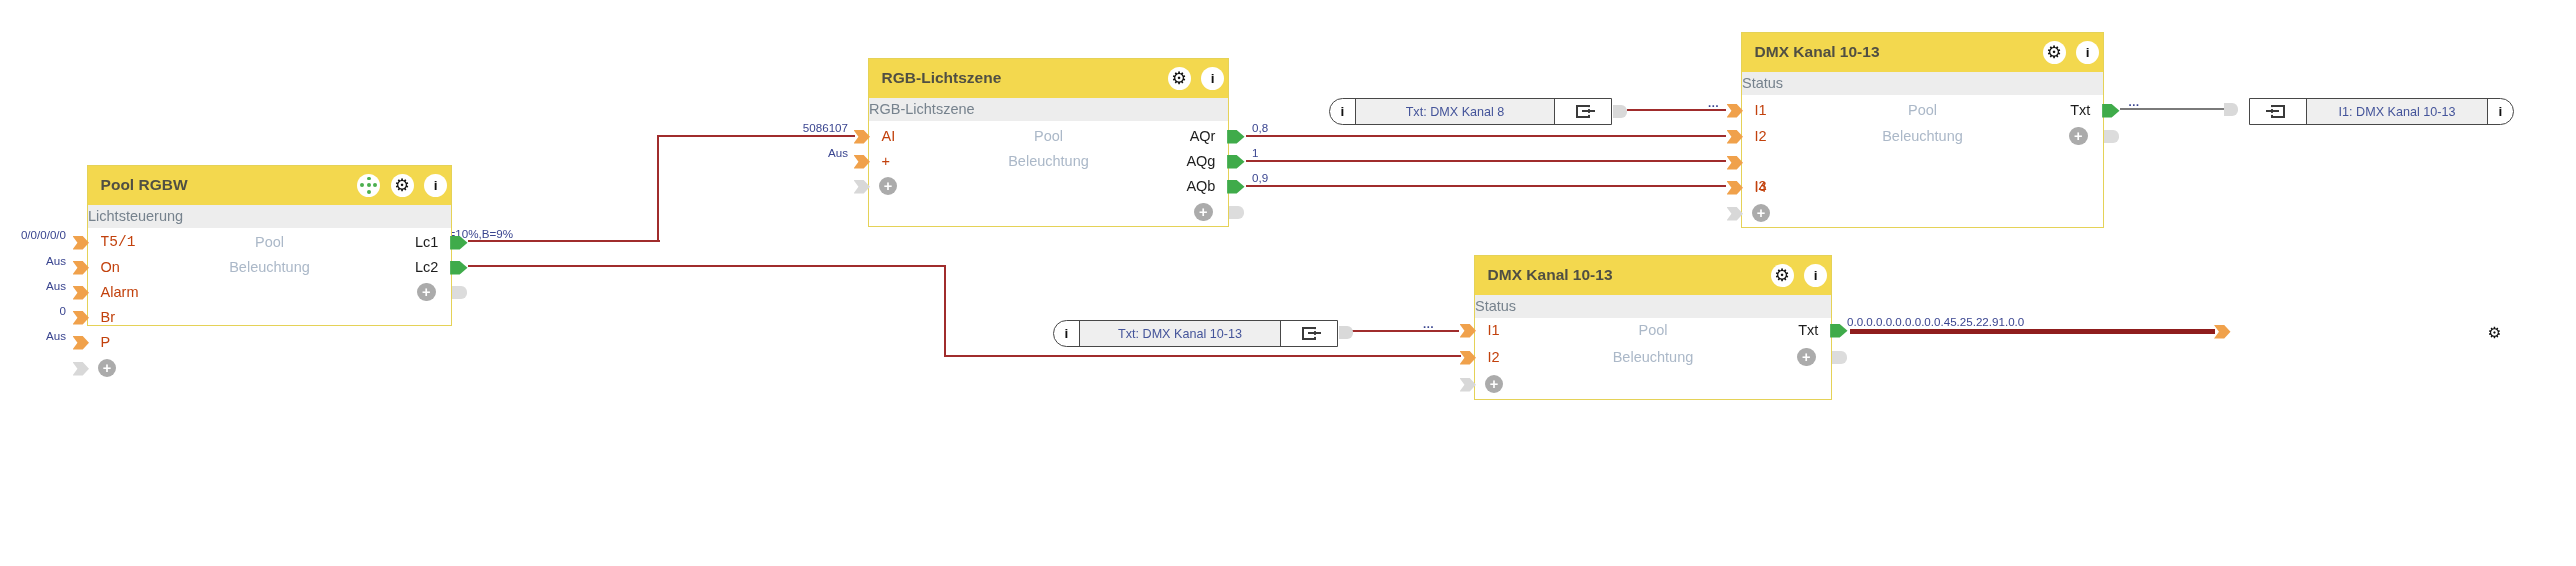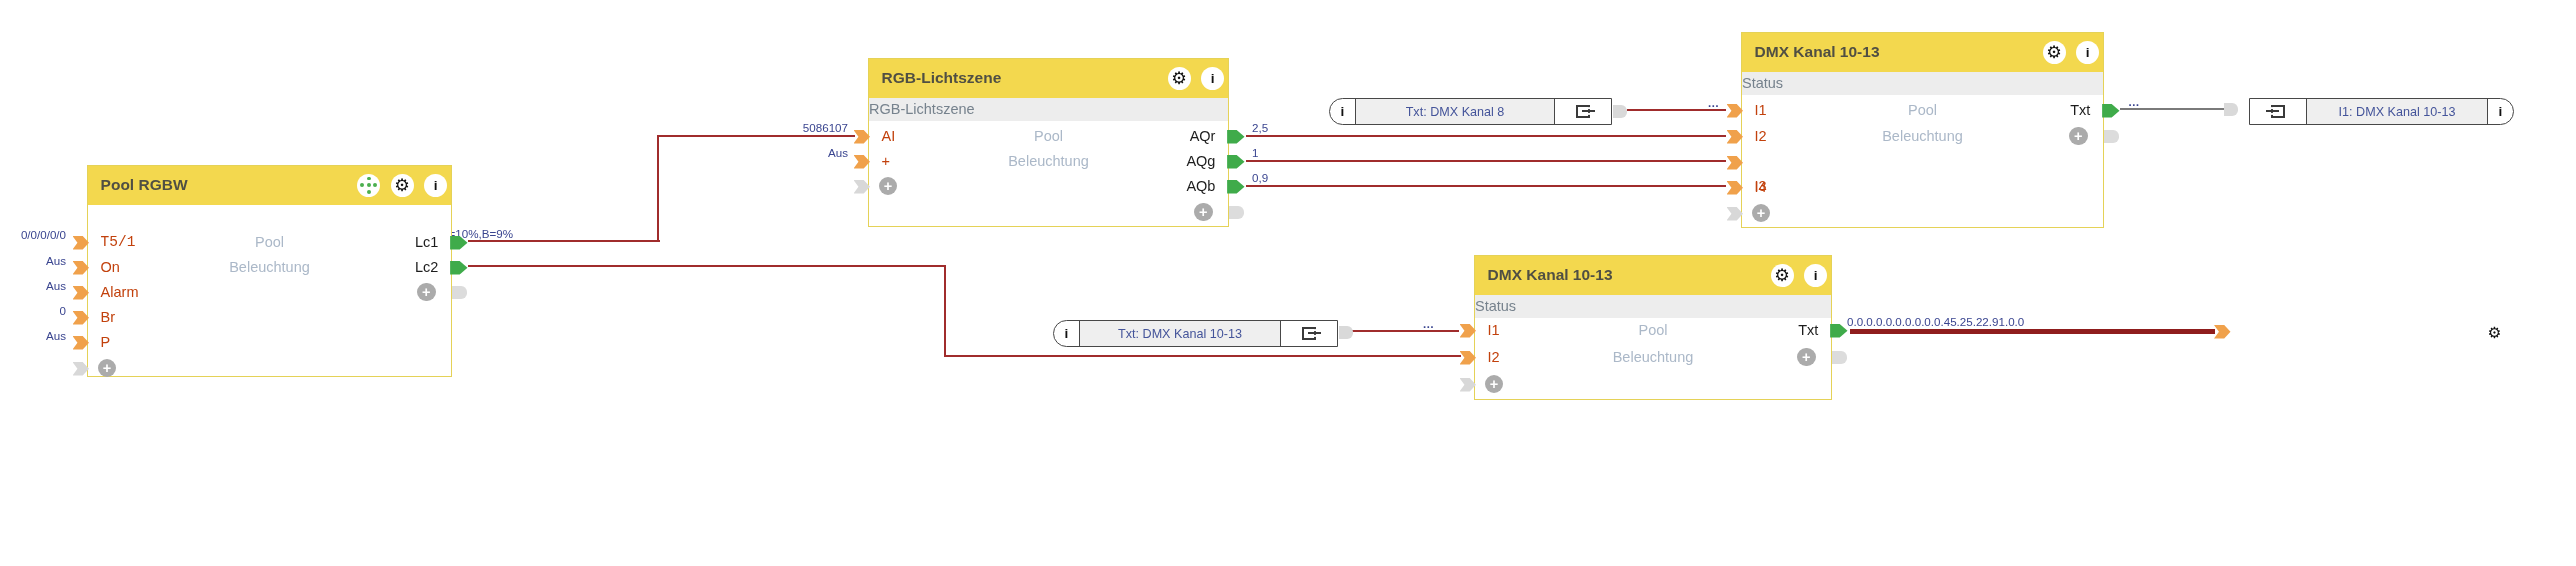--- a/index.html
+++ b/index.html
@@ -91,43 +91,44 @@
 
   <div class="wlabel ra" style="left:0px;top:228px;width:66px;">0/0/0/0/0</div>
   <div class="wlabel ra" style="left:0px;top:254px;width:66px;">Aus</div>
   <div class="wlabel ra" style="left:0px;top:279px;width:66px;">Aus</div>
   <div class="wlabel ra" style="left:0px;top:304px;width:66px;">0</div>
   <div class="wlabel ra" style="left:0px;top:329px;width:66px;">Aus</div>
   <div class="wlabel" style="left:398px;top:227px;">R=18%,G=10%,B=9%</div>
   <div class="wlabel" style="left:398px;top:252px;">3,6V</div>
   <div class="wlabel ra" style="left:732px;top:121px;width:116px;">5086107</div>
   <div class="wlabel ra" style="left:732px;top:146px;width:116px;">Aus</div>
-  <div class="wlabel" style="left:1252px;top:121px;">2,5</div>
+  <div class="wlabel" style="left:1252px;top:121px;">0,8</div>
   <div class="wlabel" style="left:1252px;top:146px;">1</div>
   <div class="wlabel" style="left:1252px;top:171px;">0,9</div>
   <div class="wlabel ra dots" style="left:1672px;top:96px;width:48px;">…</div>
   <div class="wlabel dots" style="left:2128px;top:95px;">…</div>
   <div class="wlabel ra dots" style="left:1396px;top:317px;width:39px;">…</div>
   <div class="wlabel" style="left:1847px;top:315px;">0.0.0.0.0.0.0.0.0.0.45.25.22.91.0.0</div>
 
-  <div class="block" style="left:87px;top:165px;width:365px;height:212px;">
+  <div class="block" style="left:87px;top:165px;width:365px;height:161px;">
     <div class="hdr">
       <span class="title">Pool RGBW</span>
       <span class="hdr-icons">
         <span class="dots-wrap">
           <span class="gd d1"></span>
             <span class="gd d2"></span>
             <span class="gd d3"></span>
             <span class="gd d4"></span>
             <span class="gd d5"></span>
         </span>
         <span class="hicon gear-style">⚙</span>
         <span class="hicon">i</span>
       </span>
     </div>
+    <div class="sub">Lichtsteuerung</div>
     <div class="pl" style="top:68px;font-family:Liberation Mono, monospace;">T5/1</div>
     <div class="pl" style="top:93px;">On</div>
     <div class="pl" style="top:118px;">Alarm</div>
     <div class="pl" style="top:143px;">Br</div>
     <div class="pl" style="top:168px;">P</div>
     <div class="pc" style="top:68px;">Pool</div>
     <div class="pc" style="top:93px;">Beleuchtung</div>
     <div class="pr" style="top:68px;">Lc1</div>
     <div class="pr" style="top:93px;">Lc2</div>
     <div class="inflag" style="top:70px;"></div>

